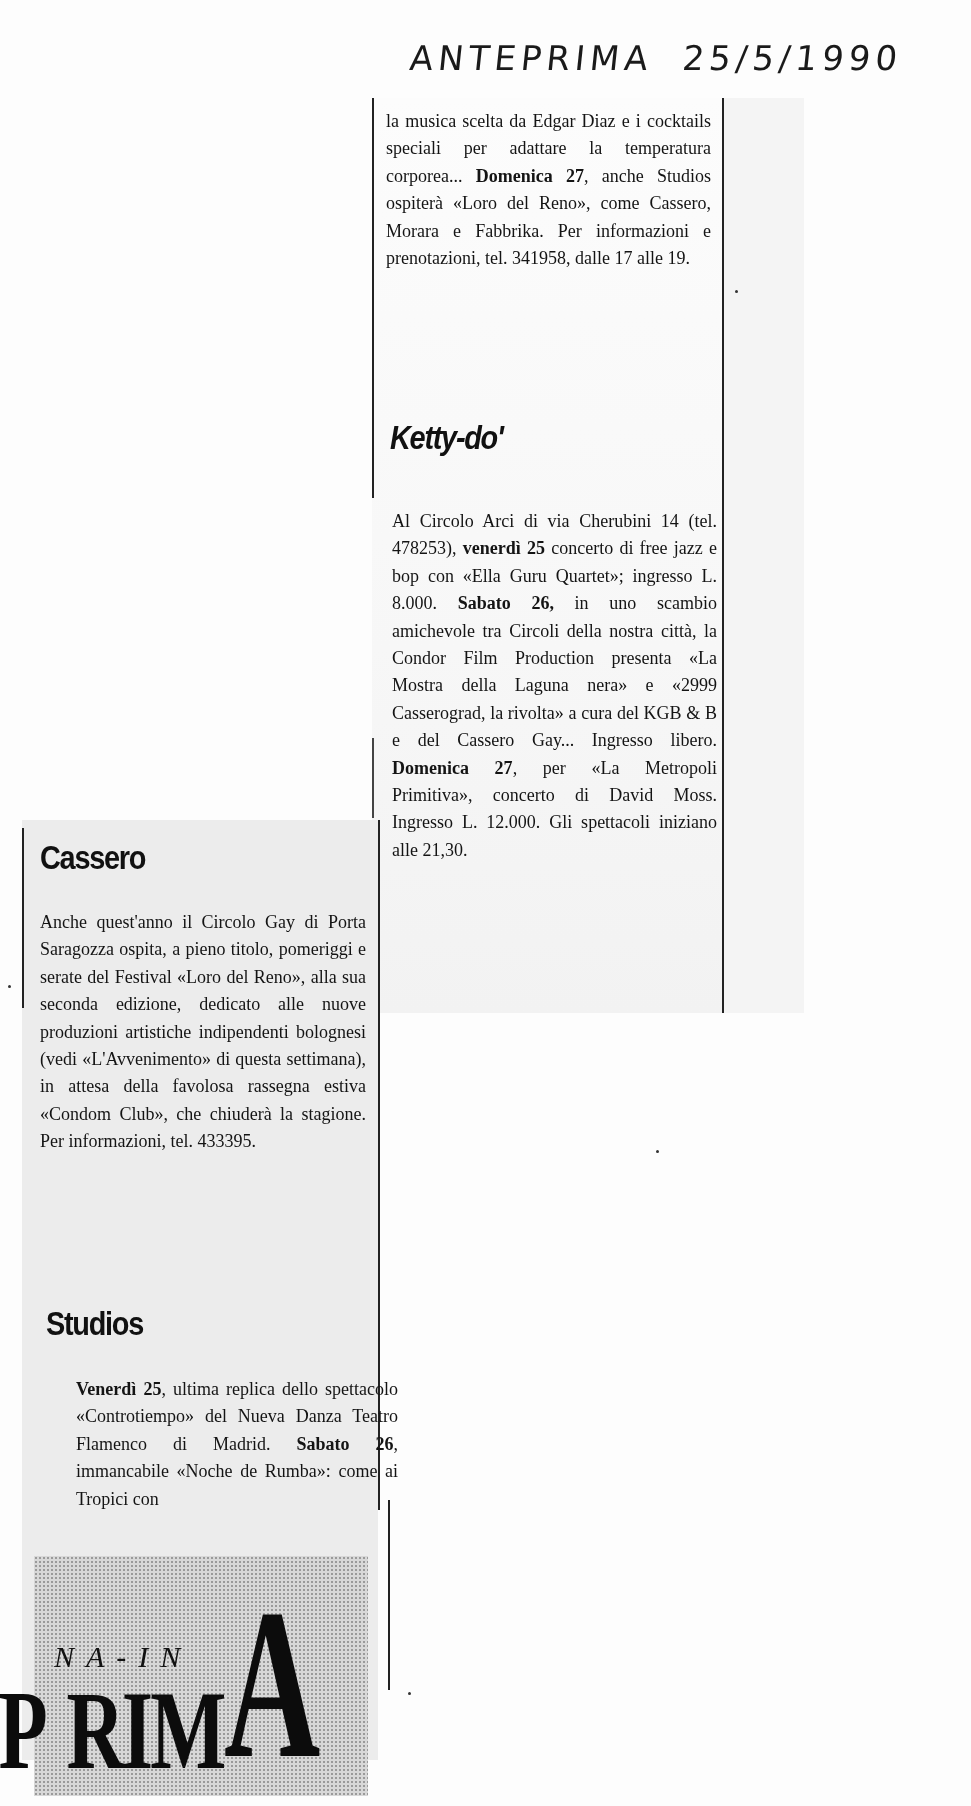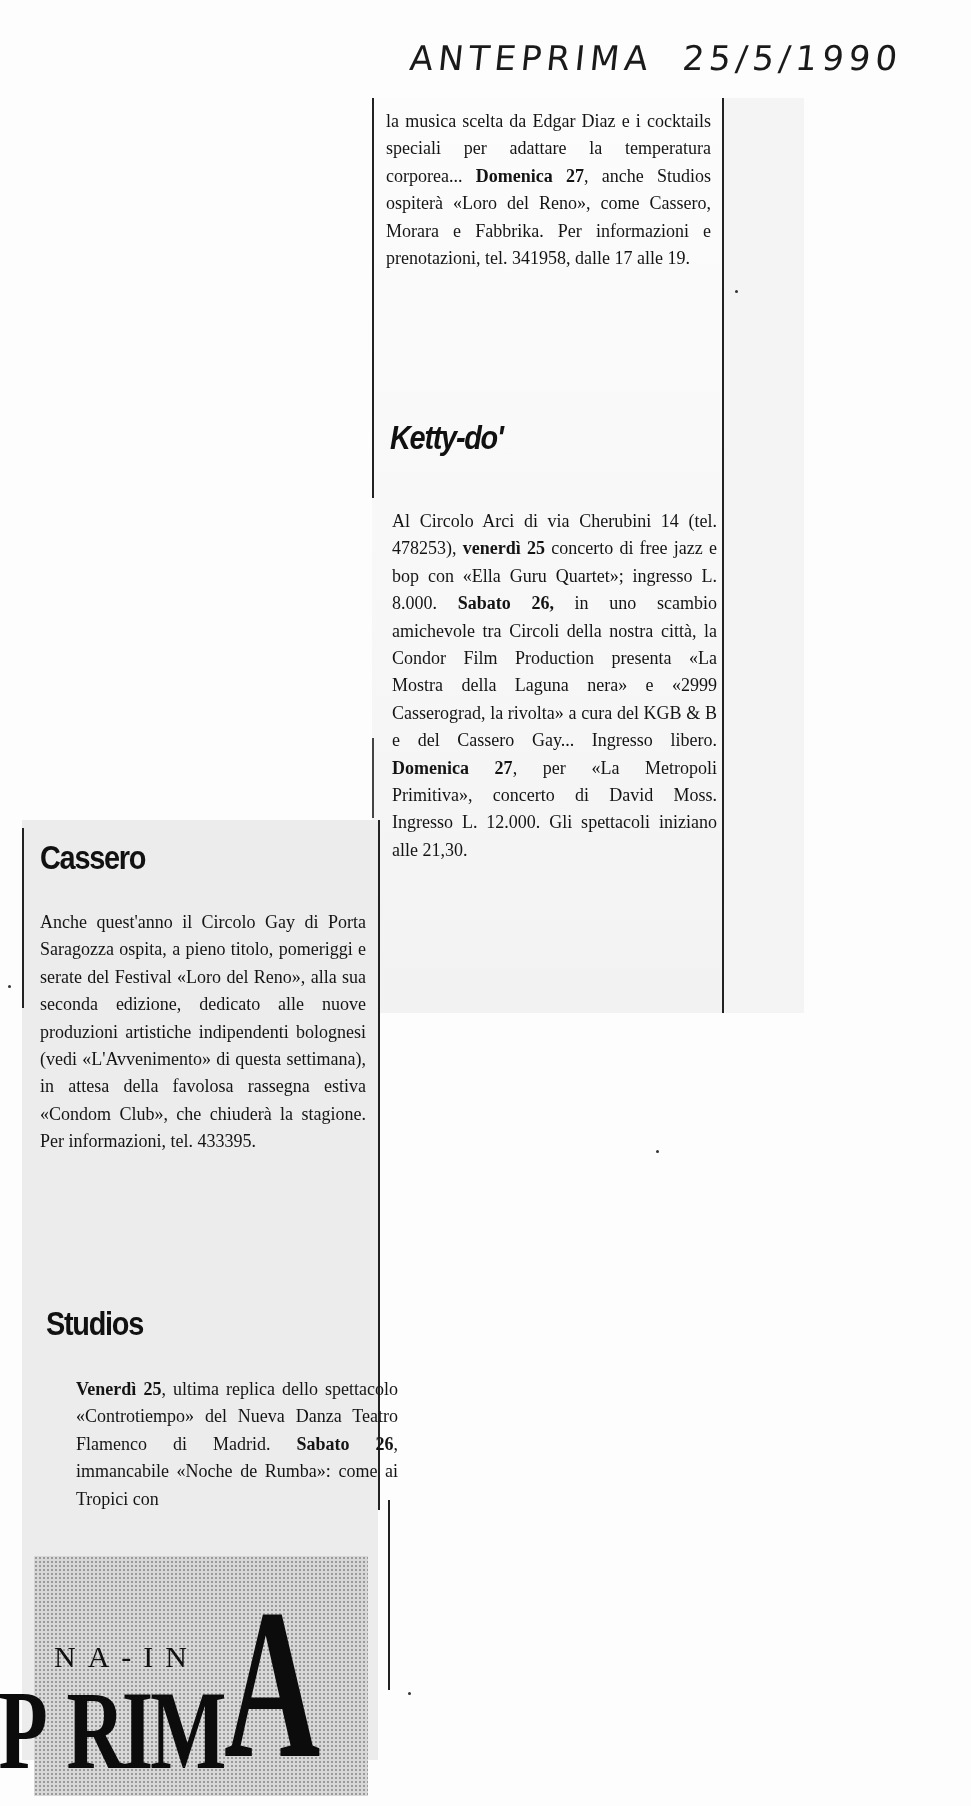--- a/index.html
+++ b/index.html
@@ -56,21 +56,21 @@
     .studios-text { left:36px; top:1376px; width:322px;margin-left:40px; }
 
     .stamp {
       position:absolute; left:34px; top:1556px; width:334px; height:240px;
       background-color:#d8d8d8;
       background-image:radial-gradient(#9a9a9a 0.9px, transparent 1.1px);
       background-size:4px 4px;
     }
     .stamp .small {
       position:absolute; left:20px; top:84px;
-      font-family:"Liberation Serif", serif; font-size:30px; letter-spacing:12px; color:#111;
+      font-family:"Liberation Serif", serif; font-size:30px; letter-spacing:12px; color:#111;font-style:italic;
     }
     .stamp .big {
       position:absolute; left:-14px; top:118px;
       font-family:"Liberation Serif", serif; font-weight:bold; font-size:112px; letter-spacing:-4px;
       color:#0c0c0c; transform:scaleX(0.72); transform-origin:left top; line-height:1;
     }
     .stamp .bigA {
       position:absolute; left:190px; top:20px;
       font-family:"Liberation Serif", serif; font-weight:bold; font-size:215px;
       color:#0c0c0c; transform:scaleX(0.62); transform-origin:left top; line-height:1;

